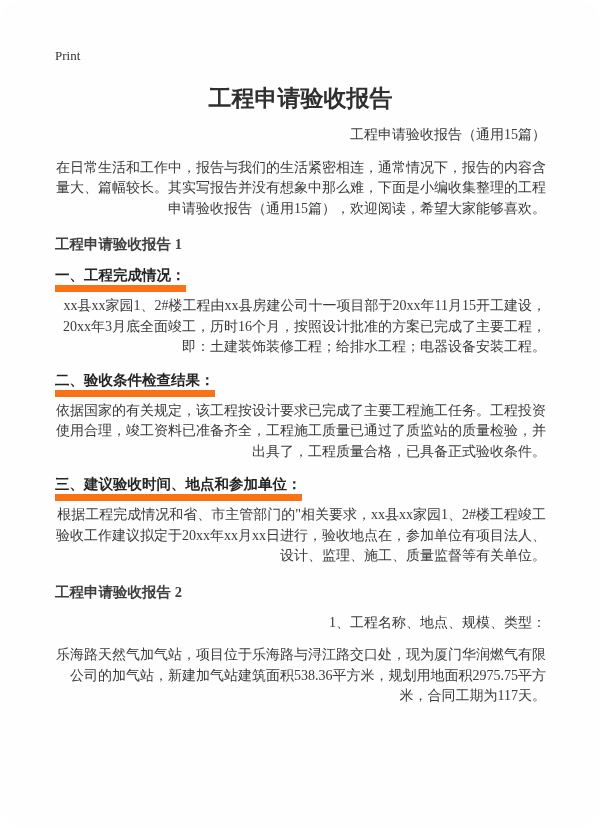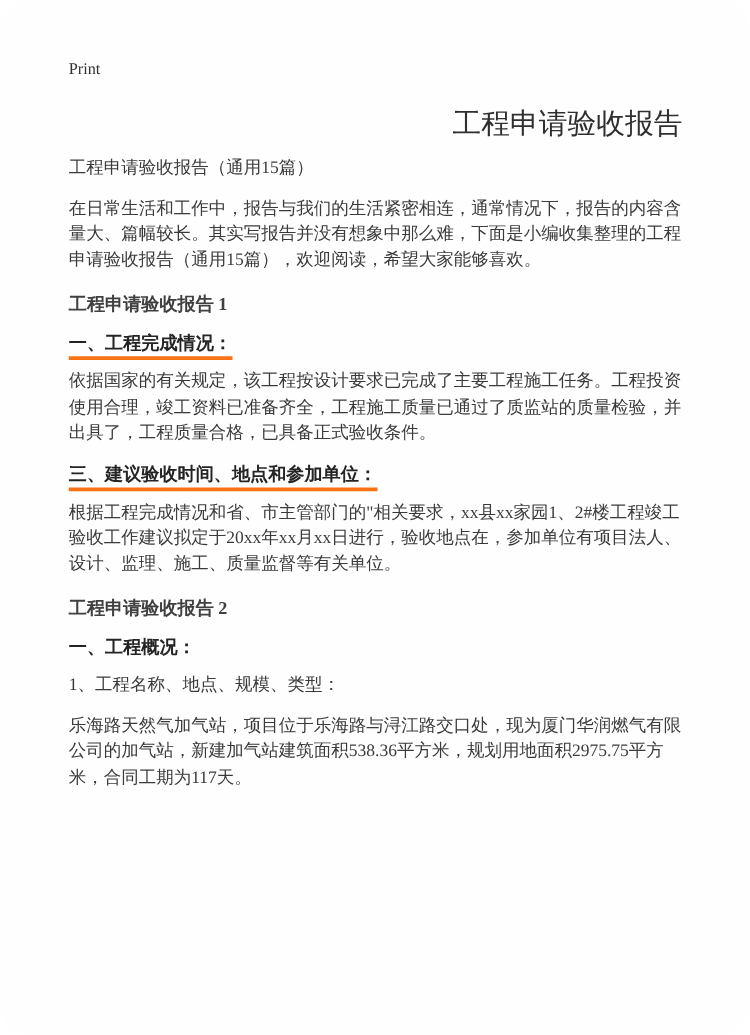--- a/index.html
+++ b/index.html
@@ -22,47 +22,48 @@
   .print-label {
     font-size: 13px;
     line-height: 15px;
     color: #333333;
     display: inline-block;
     cursor: pointer;
   }
   .doc-title {
     font-size: 23px;
     line-height: 28px;
-    font-weight: normal;
-    text-align: right;
+    font-weight: bold;
+    text-align: center;
     color: #2f2f2f;
     margin: 21px 0 0 0;
   }
   p.body-par {
     font-size: 14px;
     line-height: 20.5px;
     margin: 12px 0 0 0;
     color: #3a3a3a;
+    text-align: right;
   }
   .report-heading {
     font-size: 14.5px;
     line-height: 18px;
     font-weight: bold;
     color: #404040;
     margin: 16px 0 0 0;
   }
   .sec-heading {
     font-size: 14.5px;
     line-height: 18px;
     font-weight: bold;
     color: #242424;
     margin: 13px 0 0 0;
   }
   .sec-heading .u {
-    border-bottom: 3px solid #f97316;
+    border-bottom: 7px solid #f97316;
     padding-bottom: 2px;
   }
 </style>
 </head>
 <body>
 
 <div class="page">
 
   <span class="print-label">Print</span>
 
@@ -71,29 +72,32 @@
   <p class="body-par">工程申请验收报告（通用15篇）</p>
 
   <p class="body-par">在日常生活和工作中，报告与我们的生活紧密相连，通常情况下，报告的内容含量大、篇幅较长。其实写报告并没有想象中那么难，下面是小编收集整理的工程申请验收报告（通用15篇），欢迎阅读，希望大家能够喜欢。</p>
 
   
   <h2 class="report-heading">工程申请验收报告 1</h2>
 
   <h3 class="sec-heading">
     <span class="u">一、工程完成情况：</span>
   </h3>
+  <p class="body-par">xx县xx家园1、2#楼工程由xx县房建公司十一项目部于20xx年11月15开工建设，20xx年3月底全面竣工，历时16个月，按照设计批准的方案已完成了主要工程，即：土建装饰装修工程；给排水工程；电器设备安装工程。</p>
 
+  <h3 class="sec-heading">
+    <span class="u">二、验收条件检查结果：</span>
+  </h3>
   <p class="body-par">依据国家的有关规定，该工程按设计要求已完成了主要工程施工任务。工程投资使用合理，竣工资料已准备齐全，工程施工质量已通过了质监站的质量检验，并出具了，工程质量合格，已具备正式验收条件。</p>
 
   <h3 class="sec-heading">
     <span class="u">三、建议验收时间、地点和参加单位：</span>
   </h3>
   <p class="body-par">根据工程完成情况和省、市主管部门的"相关要求，xx县xx家园1、2#楼工程竣工验收工作建议拟定于20xx年xx月xx日进行，验收地点在，参加单位有项目法人、设计、监理、施工、质量监督等有关单位。</p>
 
   
   <h2 class="report-heading">工程申请验收报告 2</h2>
 
-  <h3 class="sec-heading">一、工程概况：</h3>
 
   <p class="body-par">1、工程名称、地点、规模、类型：</p>
   <p class="body-par">乐海路天然气加气站，项目位于乐海路与浔江路交口处，现为厦门华润燃气有限公司的加气站，新建加气站建筑面积538.36平方米，规划用地面积2975.75平方米，合同工期为117天。</p>
 
 </div>
 
 </body></html>

